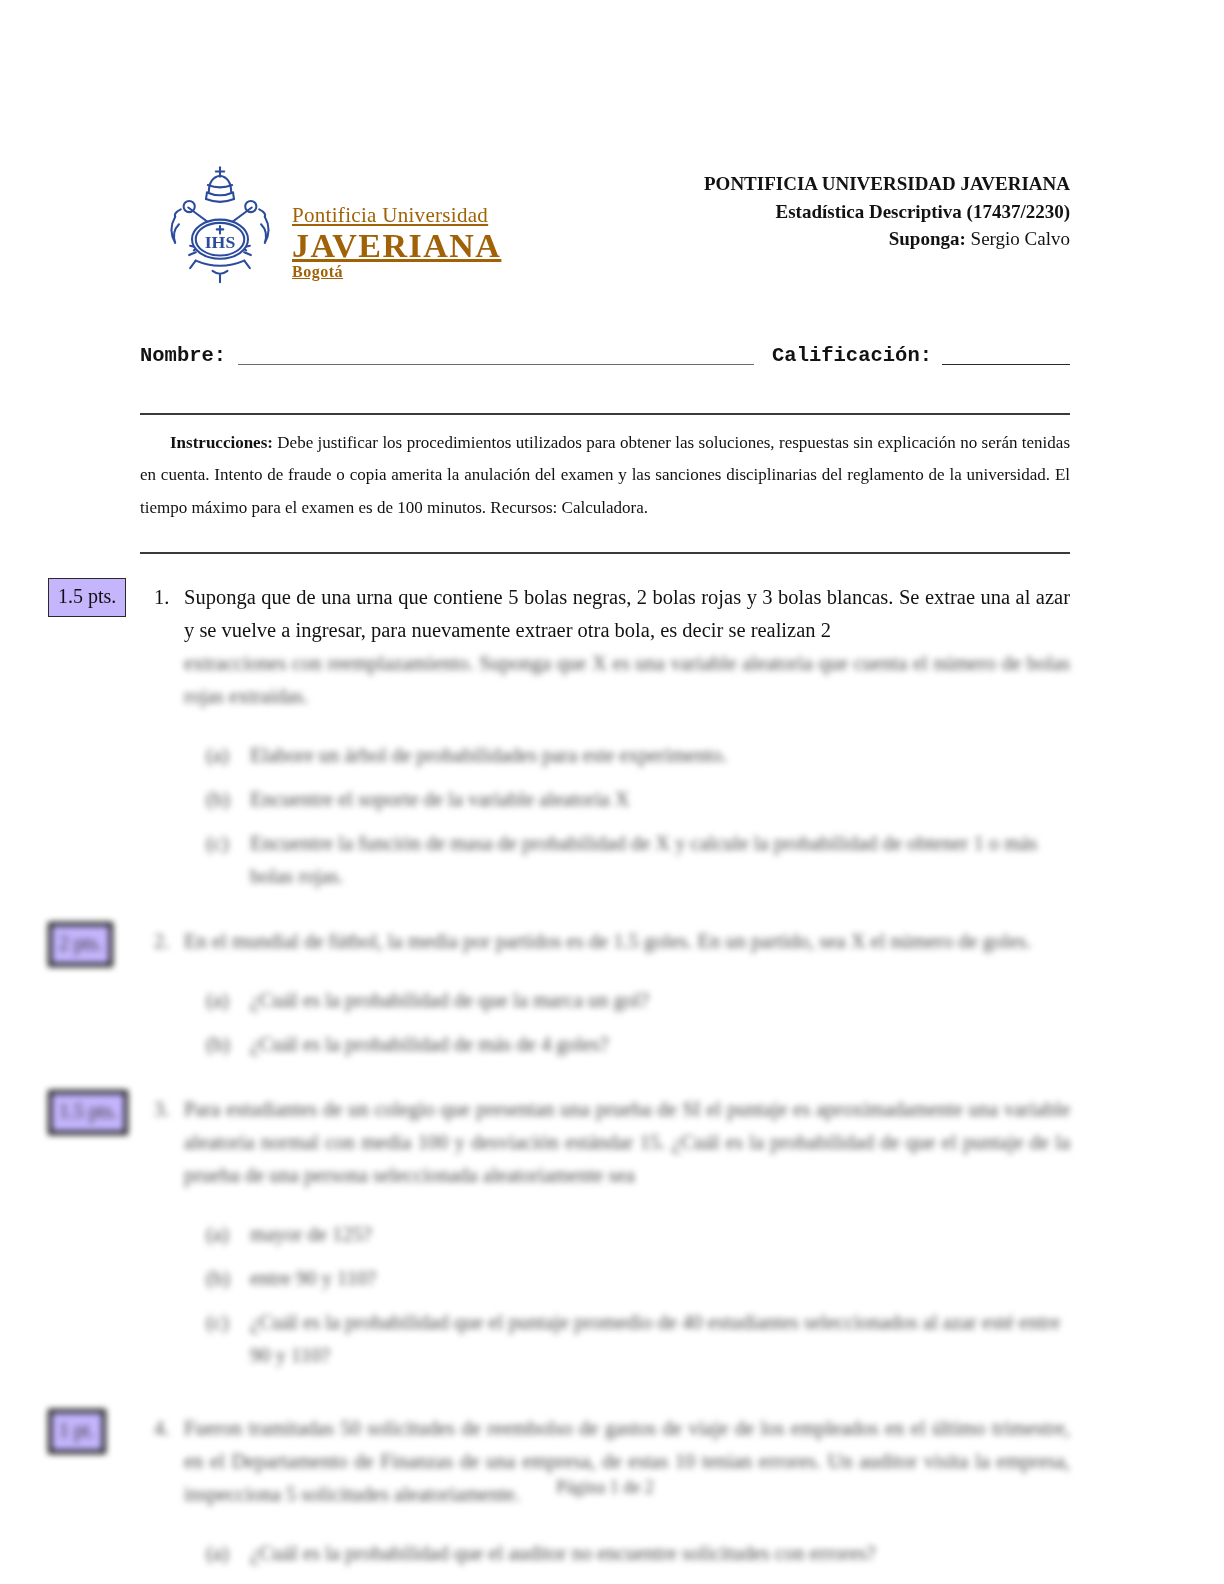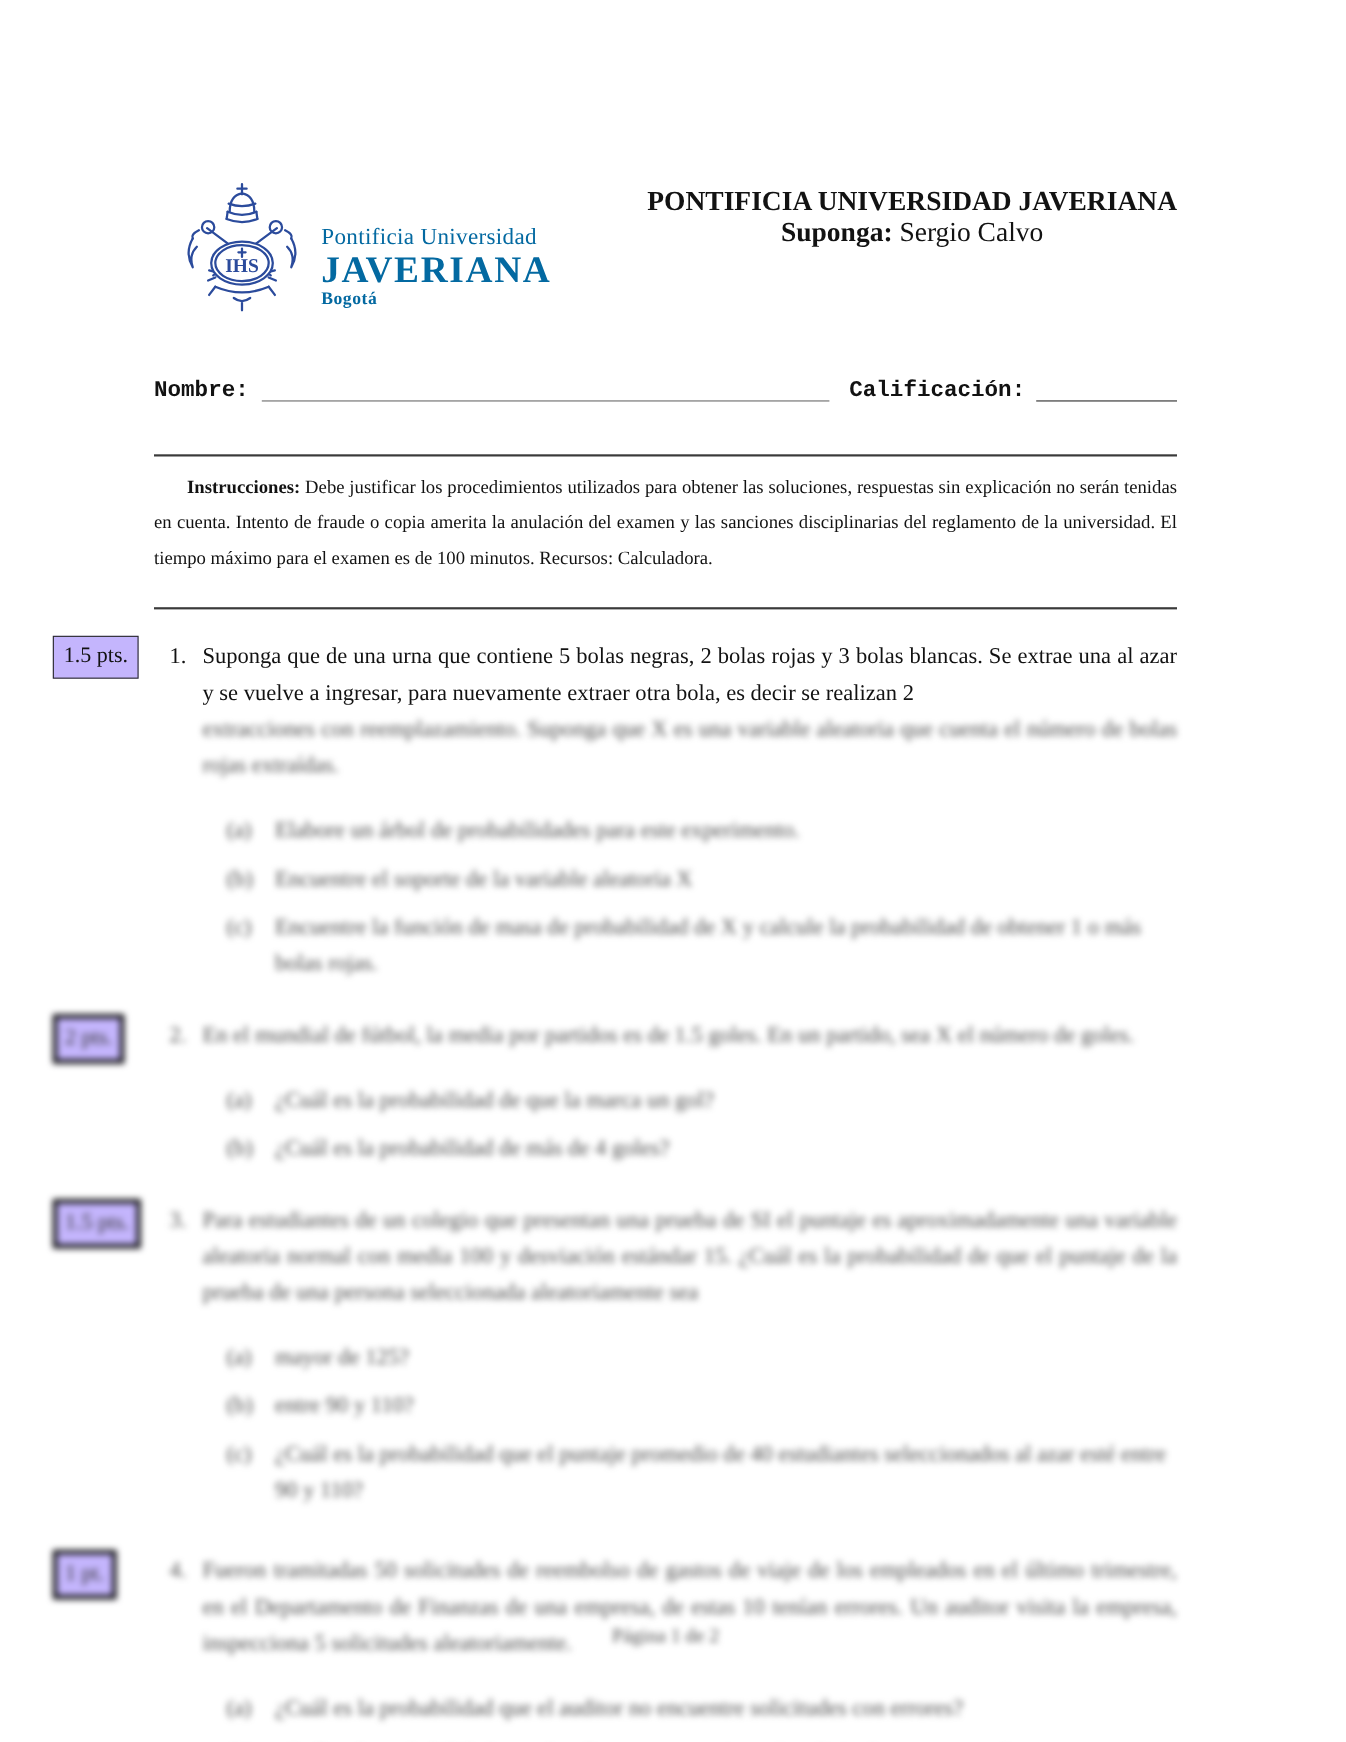--- a/index.html
+++ b/index.html
@@ -10,26 +10,26 @@
     position:relative;
     overflow:hidden;
   }
   .page { position:relative; width:1224px; height:1584px; background:#fff; }
   .content { position:absolute; left:140px; top:0; width:930px; }
 
   
   .header { display:flex; justify-content:space-between; align-items:flex-start; margin-top:163px; }
   .brand { display:flex; gap:16px; margin-left:24px; }
   .emblem { width:112px; height:130px; flex:none; }
-  .wordmark { display:flex; flex-direction:column; justify-content:center; color:#0369a1; padding-top:28px; }
+  .wordmark { display:flex; flex-direction:column; justify-content:center; color:#a16207; padding-top:28px;text-decoration:underline; }
   .wm1 { font-size:21px; letter-spacing:0.3px; }
   .wm2 { font-size:34px; font-weight:bold; letter-spacing:1.5px; line-height:1.05;text-align:right; }
   .wm3 { font-size:16px; font-weight:bold; text-align:left; letter-spacing:0.5px; }
 
-  .header-right { text-align:center; font-weight:bold; font-size:25px; line-height:27.5px; padding-top:7px;margin-left:40px; }
+  .header-right { text-align:right; font-weight:bold; font-size:19px; line-height:27.5px; padding-top:7px;margin-left:40px; }
   .header-right .regular { font-weight:normal; }
 
   
   .name-row { display:flex; align-items:flex-end; margin-top:50px; font-weight:bold; font-size:20.5px;font-family:Liberation Mono, monospace; }
   .name-line { flex:1; border-bottom:1.6px solid #6a6a6a; margin:0 18px 2px 12px; height:1em; }
   .grade-line { width:128px; border-bottom:1.6px solid #2a2a2a; margin:0 0 2px 10px; height:1em; }
 
   
   .rule { border:none; border-top:2.2px solid #3a3a3a; margin:0; }
   .rule-top { margin-top:46px; }
@@ -109,20 +109,21 @@
         </svg>
         <div class="wordmark">
           <span class="wm1">Pontificia Universidad</span>
           <span class="wm2">JAVERIANA</span>
           <span class="wm3">Bogotá</span>
         </div>
       </div>
 
       <div class="header-right">
         <div>PONTIFICIA UNIVERSIDAD JAVERIANA</div>
+        <div>Estadística Descriptiva (17437/2230)</div>
         <div><span>Suponga:</span><span class="regular"> Sergio Calvo</span></div>
       </div>
     </div>
 
     <div class="name-row">
       <span>Nombre:</span>
       <div class="name-line"></div>
       <span>Calificación:</span>
       <div class="grade-line"></div>
     </div>

